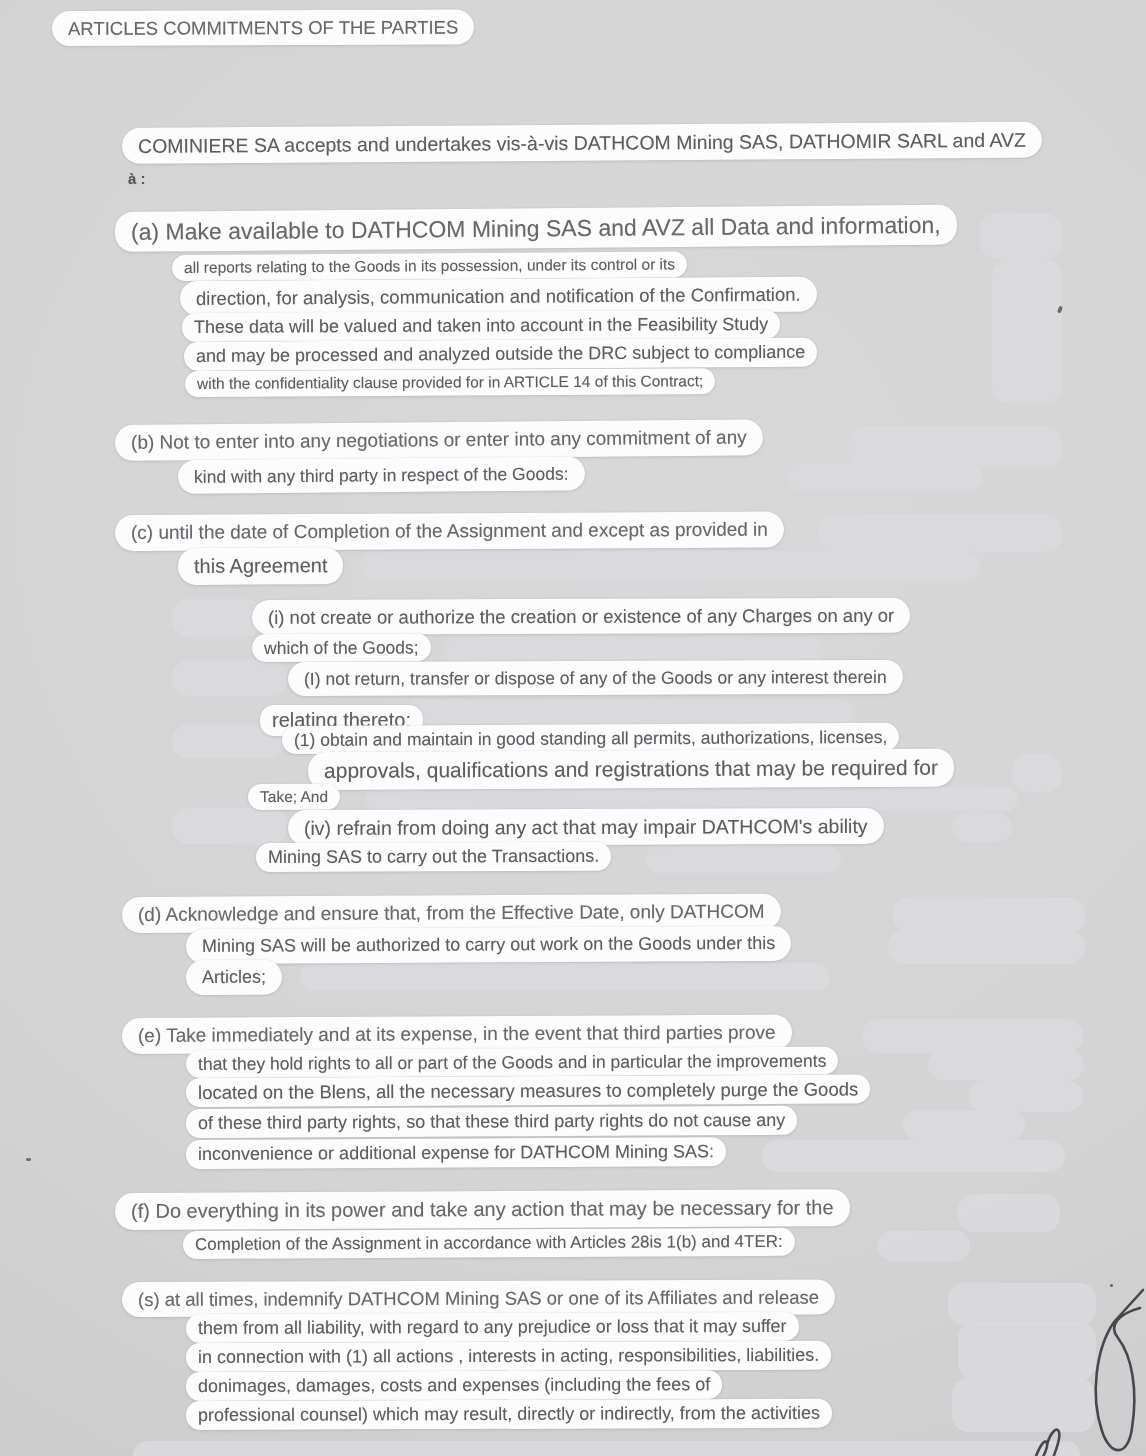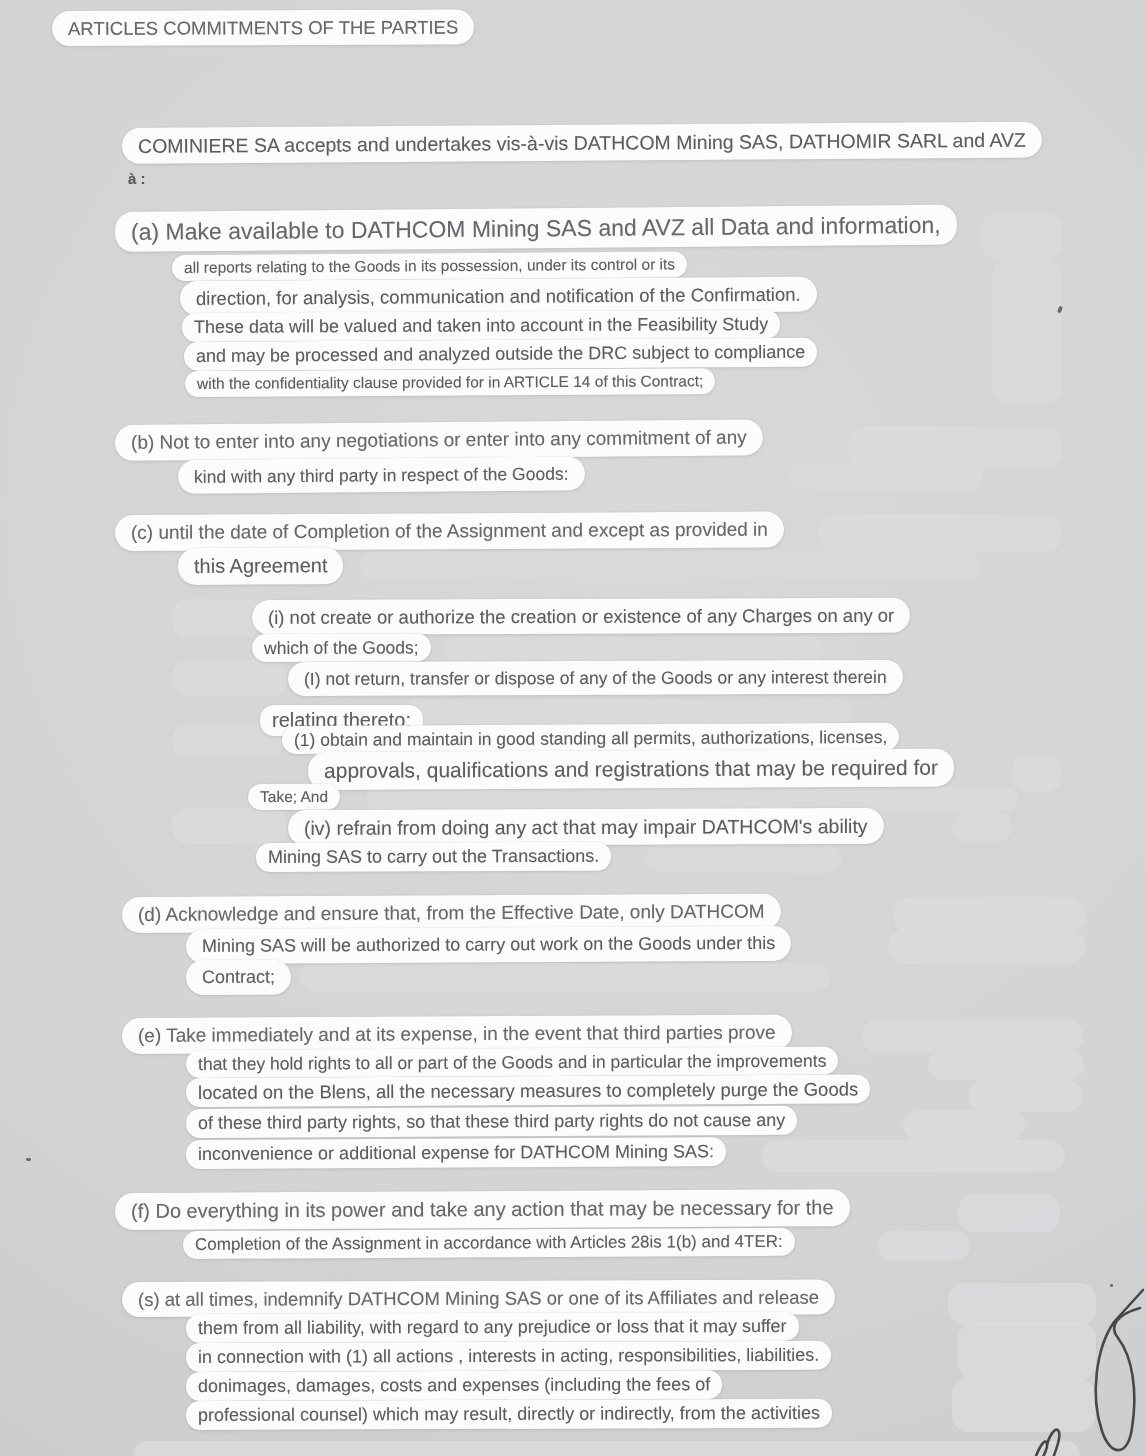--- a/index.html
+++ b/index.html
@@ -99,21 +99,21 @@
   <div class="pill" style="left:288px;top:662px;font-size:17.5px;transform:rotate(-0.2deg);">(I) not return, transfer or dispose of any of the Goods or any interest therein</div>
   <div class="pill sm" style="left:260px;top:698px;font-size:20px;transform:rotate(0deg);margin-top:7px;">relating thereto;</div>
   <div class="pill sm" style="left:282px;top:726px;font-size:17.5px;transform:rotate(-0.3deg);">(1) obtain and maintain in good standing all permits, authorizations, licenses,</div>
   <div class="pill" style="left:308px;top:752px;font-size:21px;transform:rotate(-0.3deg);">approvals, qualifications and registrations that may be required for</div>
   <div class="pill sm" style="left:248px;top:784px;font-size:15.5px;transform:rotate(-0.1deg);">Take; And</div>
   <div class="pill" style="left:288px;top:810px;font-size:19.5px;transform:rotate(-0.2deg);">(iv) refrain from doing any act that may impair DATHCOM's ability</div>
   <div class="pill sm" style="left:256px;top:843px;font-size:18px;transform:rotate(-0.2deg);text-align:center;">Mining SAS to carry out the Transactions.</div>
 
   <div class="pill head" style="left:122px;top:897px;font-size:19px;transform:rotate(-0.3deg);">(d) Acknowledge and ensure that, from the Effective Date, only DATHCOM</div>
   <div class="pill" style="left:186px;top:929px;font-size:18px;transform:rotate(-0.3deg);">Mining SAS will be authorized to carry out work on the Goods under this</div>
-  <div class="pill" style="left:186px;top:960px;font-size:18px;transform:rotate(-0.2deg);">Contract;</div>
+  <div class="pill" style="left:186px;top:960px;font-size:18px;transform:rotate(-0.2deg);">Articles;</div>
 
   <div class="pill head" style="left:122px;top:1018px;font-size:19px;transform:rotate(-0.3deg);">(e) Take immediately and at its expense, in the event that third parties prove</div>
   <div class="pill sm" style="left:186px;top:1050px;font-size:17.5px;transform:rotate(-0.3deg);">that they hold rights to all or part of the Goods and in particular the improvements</div>
   <div class="pill sm" style="left:186px;top:1078px;font-size:18.5px;transform:rotate(-0.3deg);">located on the Blens, all the necessary measures to completely purge the Goods</div>
   <div class="pill sm" style="left:186px;top:1109px;font-size:18px;transform:rotate(-0.3deg);">of these third party rights, so that these third party rights do not cause any</div>
   <div class="pill sm" style="left:186px;top:1140px;font-size:18px;transform:rotate(-0.3deg);">inconvenience or additional expense for DATHCOM Mining SAS:</div>
 
   <div class="pill head" style="left:115px;top:1193px;font-size:20px;transform:rotate(-0.3deg);">(f) Do everything in its power and take any action that may be necessary for the</div>
   <div class="pill sm" style="left:183px;top:1231px;font-size:17px;transform:rotate(-0.3deg);">Completion of the Assignment in accordance with Articles 28is 1(b) and 4TER:</div>
 

